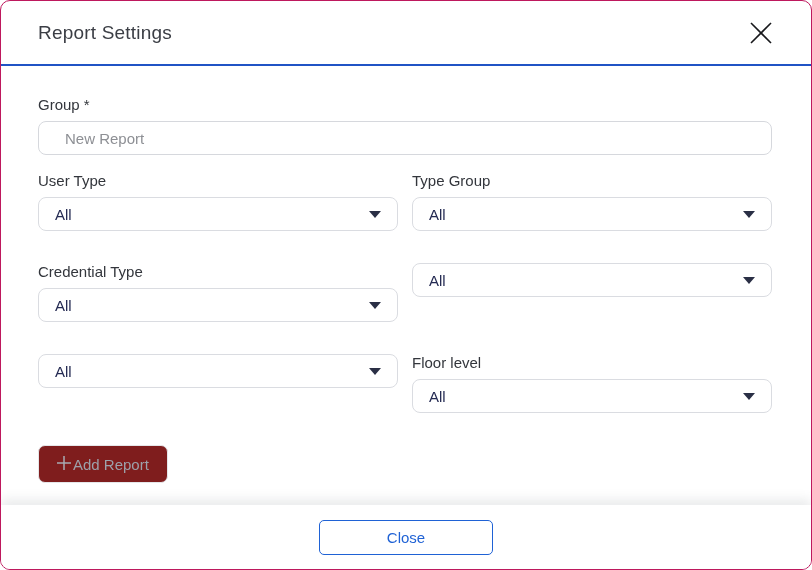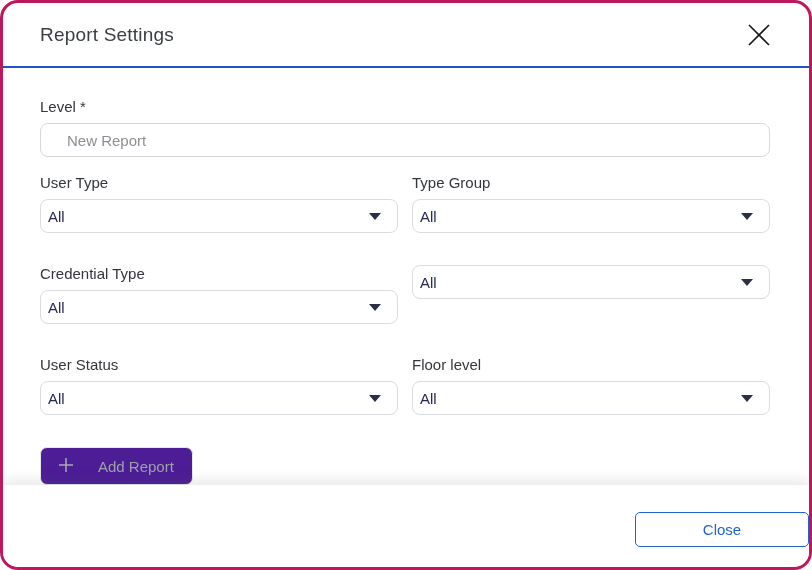--- a/index.html
+++ b/index.html
@@ -4,22 +4,22 @@
 <style>
   * { margin: 0; padding: 0; box-sizing: border-box; }
   html, body {
     width: 812px; height: 570px;
     font-family: "Liberation Sans", "DejaVu Sans", sans-serif;
     background: #ffffff;
   }
   .modal {
     width: 812px; height: 570px;
     background: #ffffff;
-    border: 3px solid #be185d;
-    border-radius: 18px;
+    border: 1px solid #be185d;
+    border-radius: 10px;
     display: flex; flex-direction: column;
     overflow: hidden;
     position: relative;
   }
   
   .modal-header {
     height: 65px;
     display: flex; align-items: center; justify-content: space-between;
     padding: 0 30px 0 37px;
     border-bottom: 2px solid #2053c5;
@@ -68,53 +68,53 @@
     row-gap: 0;
     gap: 14px;
   }
   .grid .cell { margin-bottom: 18px; }
   .dropdown {
     height: 34px;
     border: 1px solid #dadce1;
     border-radius: 8px;
     background: #ffffff;
     display: flex; align-items: center; justify-content: space-between;
-    padding: 0 16px 0 7px;
+    padding: 0 16px 0 16px;
     cursor: pointer;
   }
   .dropdown-value {
     font-size: 15px;
     color: #242a52;
   }
   .caret {
     width: 0; height: 0;
     border-left: 6px solid transparent;
     border-right: 6px solid transparent;
     border-top: 7px solid #2a2f45;
   }
   .add-report-btn {
     margin-top: 14px;
-    display: inline-flex; align-items: center; gap: 23px;
+    display: inline-flex; align-items: center; gap: 0;
     height: 38px;
     padding: 0 18px 0 16px;
-    background: #4c1d95;
+    background: #7f1d1d;
     border: 1px solid #e5e6e9;
     border-radius: 7px;
     font-family: inherit;
     font-size: 15px;
     color: #9da1aa;
     cursor: default;
   }
   .plus-icon { display: block; }
   
   .modal-footer {
     flex: 0 0 auto;
-    height: 88px;
-    background: #ffffff;
-    display: flex; align-items: center; justify-content: flex-end;
+    height: 64px;
+    background: #ffffff;
+    display: flex; align-items: center; justify-content: center;
     box-shadow: 0 -6px 10px rgba(90, 95, 105, 0.12);
     position: relative;
     z-index: 2;
   }
   .close-action-btn {
     width: 174px; height: 35px;
     background: #ffffff;
     border: 1px solid #1f62d5;
     border-radius: 5px;
     font-family: inherit;
@@ -135,21 +135,21 @@
         <svg width="30" height="30" viewBox="0 0 30 30">
           <line x1="5" y1="5" x2="25" y2="25" stroke="#17181b" stroke-width="1.6"></line>
           <line x1="25" y1="5" x2="5" y2="25" stroke="#17181b" stroke-width="1.6"></line>
         </svg>
       </span>
     </button>
   </div>
 
   <div class="modal-body">
 
-    <label class="field-label">Level *</label>
+    <label class="field-label">Group *</label>
     <input class="text-input" type="text" placeholder="New Report" style="">
 
     <div class="grid">
 
       <div class="cell">
         <span class="field-label">User Type</span>
         <div class="dropdown">
           <span class="dropdown-value">All</span>
           <span class="caret"></span>
         </div>
@@ -172,21 +172,20 @@
       </div>
 
       <div class="cell">
         <div class="dropdown">
           <span class="dropdown-value">All</span>
           <span class="caret"></span>
         </div>
       </div>
 
       <div class="cell">
-        <span class="field-label">User Status</span>
         <div class="dropdown">
           <span class="dropdown-value">All</span>
           <span class="caret"></span>
         </div>
       </div>
 
       <div class="cell">
         <span class="field-label">Floor level</span>
         <div class="dropdown">
           <span class="dropdown-value">All</span>

